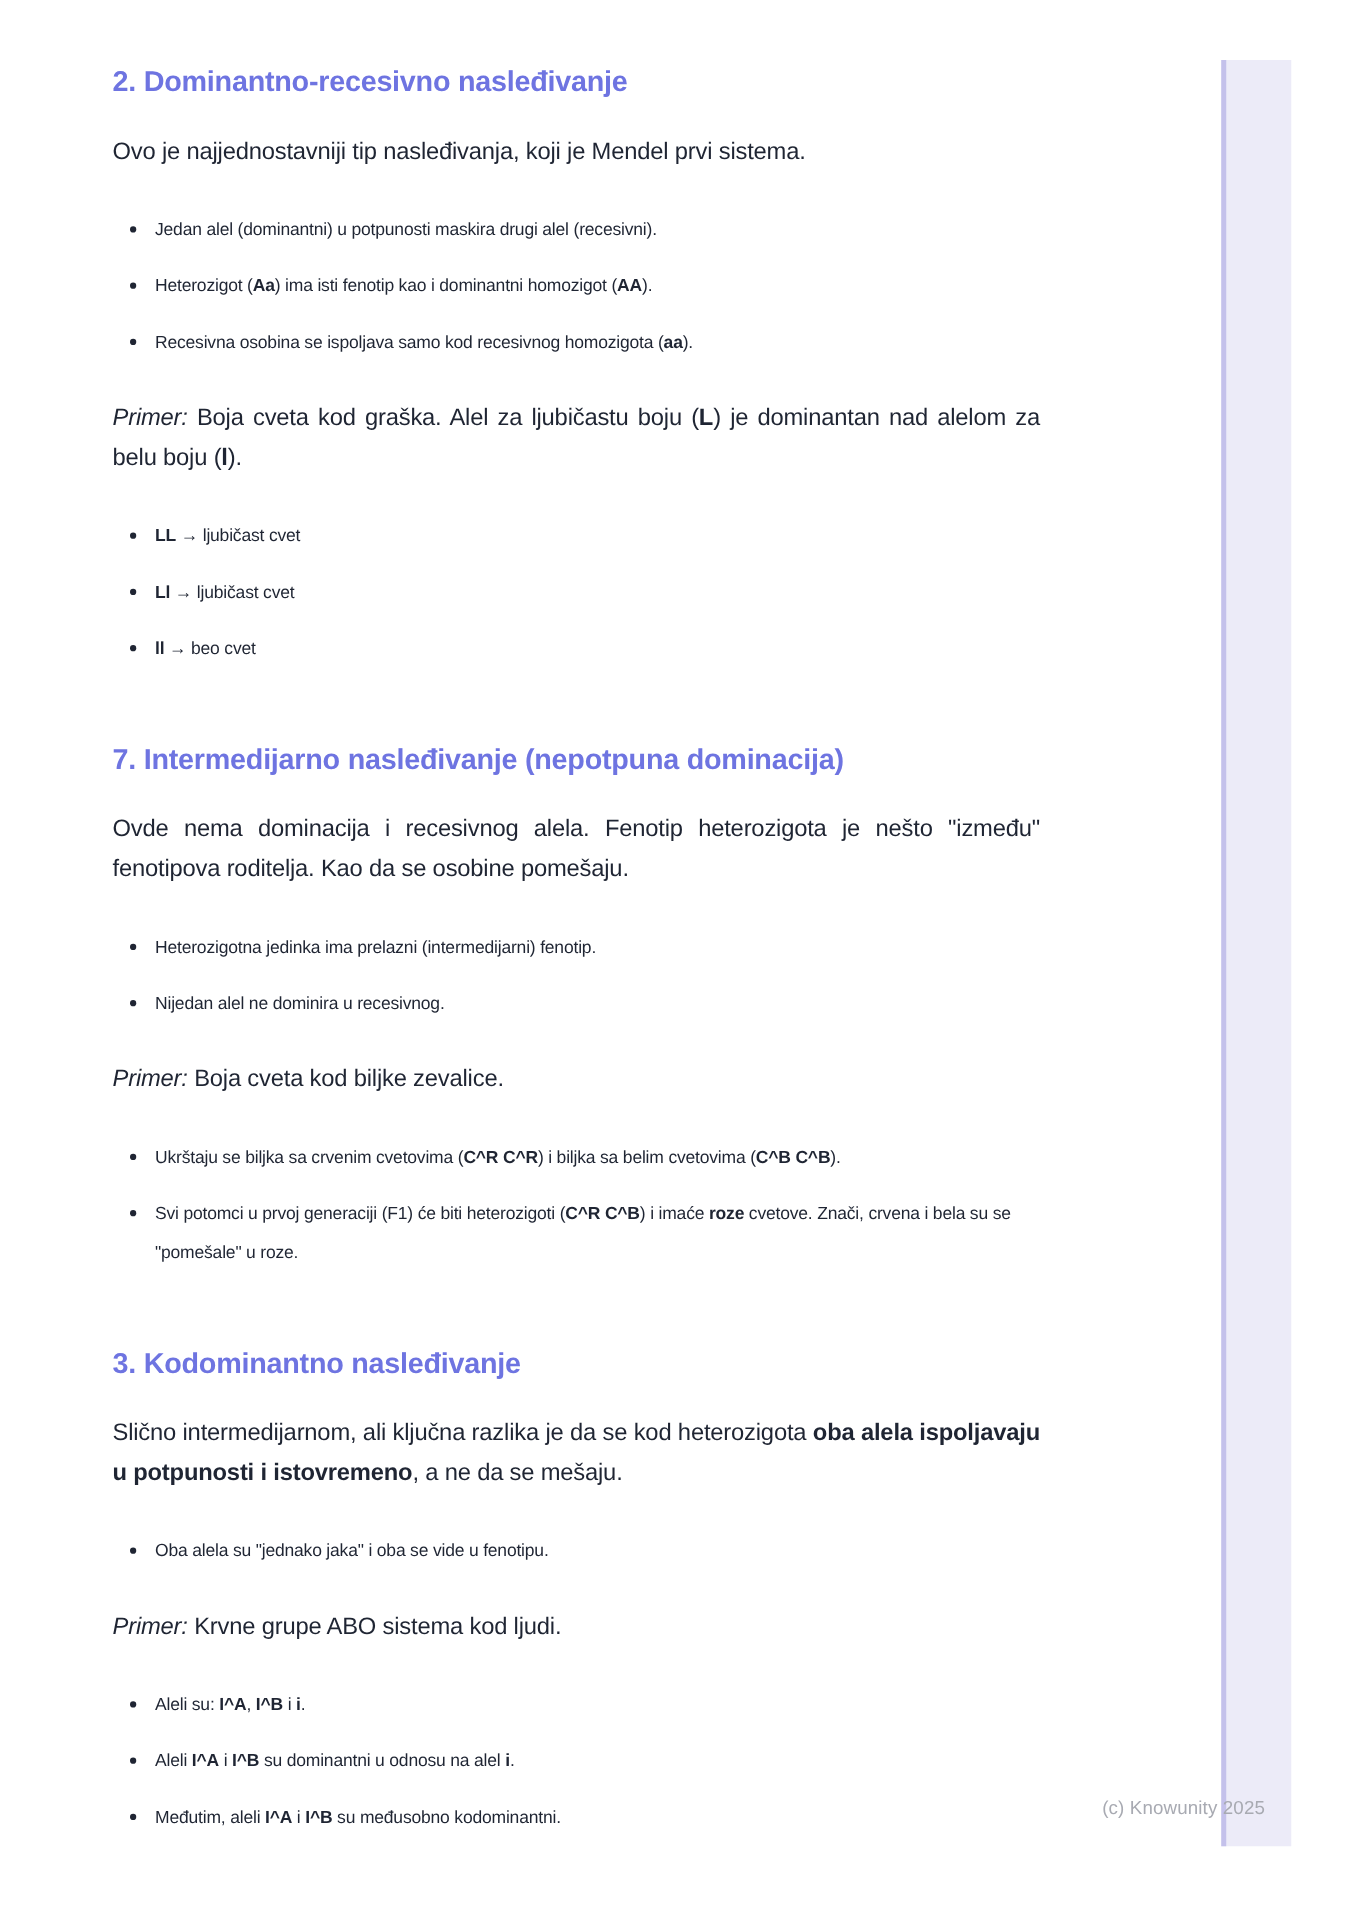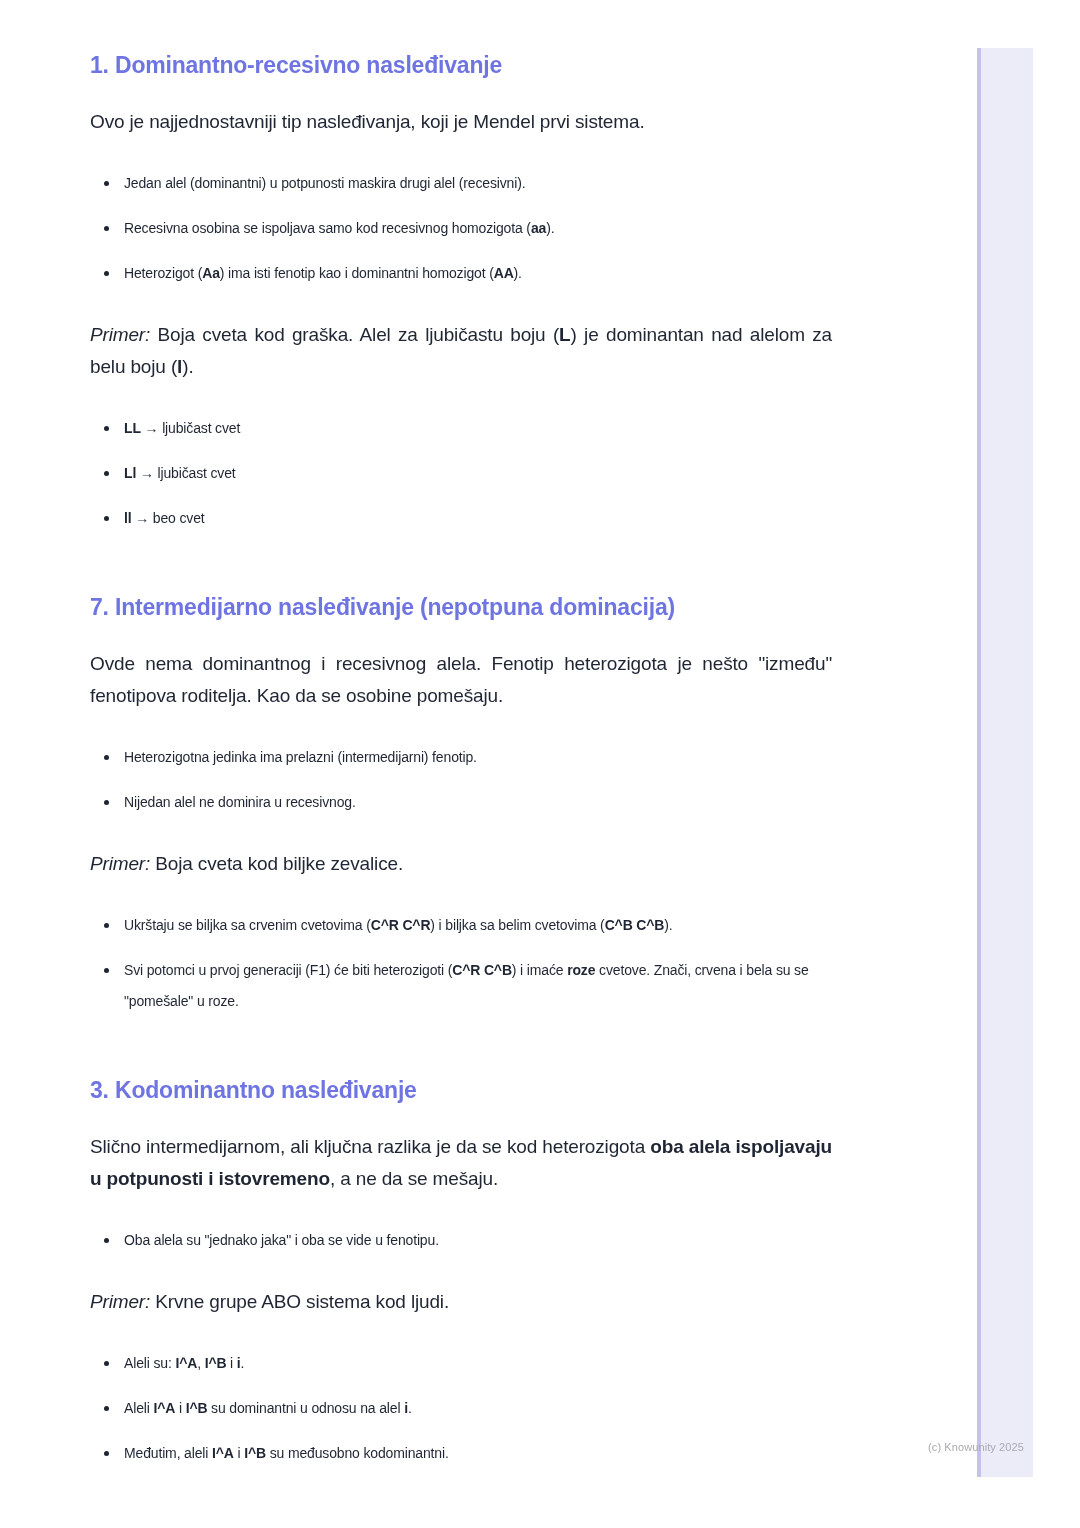--- a/index.html
+++ b/index.html
@@ -69,53 +69,53 @@
     top: 48px;
     width: 56px;
     height: 1429px;
     background: #ecebf8;
     border-left: 4px solid #c4c1eb;
     box-sizing: border-box;
   }
   .watermark {
     position: absolute;
     top: 1437px;
-    right: 56px;
-    font-size: 11px;
+    right: 68px;
+    font-size: 15px;
     line-height: 20px;
     color: #a8aab2;
     z-index: 2;
     letter-spacing: 0.1px;
   }
 </style>
 </head>
 <body>
 
 <div class="page">
   <main class="content">
 
     <section>
-      <h2 class="heading">1. Dominantno-recesivno nasleđivanje</h2>
+      <h2 class="heading">2. Dominantno-recesivno nasleđivanje</h2>
       <p class="para">Ovo je najjednostavniji tip nasleđivanja, koji je Mendel prvi sistema.</p>
       <ul class="bullets">
         <li>Jedan alel (dominantni) u potpunosti maskira drugi alel (recesivni).</li>
+        <li>Heterozigot (<span class="b">Aa</span>) ima isti fenotip kao i dominantni homozigot (<span class="b">AA</span>).</li>
         <li>Recesivna osobina se ispoljava samo kod recesivnog homozigota (<span class="b">aa</span>).</li>
-        <li>Heterozigot (<span class="b">Aa</span>) ima isti fenotip kao i dominantni homozigot (<span class="b">AA</span>).</li>
       </ul>
       <p class="para"><span class="i">Primer:</span> Boja cveta kod graška. Alel za ljubičastu boju (<span class="b">L</span>) je dominantan nad alelom za belu boju (<span class="b">l</span>).</p>
       <ul class="bullets">
         <li><span class="b">LL</span> → ljubičast cvet</li>
         <li><span class="b">Ll</span> → ljubičast cvet</li>
         <li><span class="b">ll</span> → beo cvet</li>
       </ul>
     </section>
 
     <section>
       <h2 class="heading">7. Intermedijarno nasleđivanje (nepotpuna dominacija)</h2>
-      <p class="para">Ovde nema dominantnog i recesivnog alela. Fenotip heterozigota je nešto "između" fenotipova roditelja. Kao da se osobine pomešaju.</p>
+      <p class="para">Ovde nema dominacija i recesivnog alela. Fenotip heterozigota je nešto "između" fenotipova roditelja. Kao da se osobine pomešaju.</p>
       <ul class="bullets">
         <li>Heterozigotna jedinka ima prelazni (intermedijarni) fenotip.</li>
         <li>Nijedan alel ne dominira u recesivnog.</li>
       </ul>
       <p class="para"><span class="i">Primer:</span> Boja cveta kod biljke zevalice.</p>
       <ul class="bullets">
         <li>Ukrštaju se biljka sa crvenim cvetovima (<span class="b">C^R C^R</span>) i biljka sa belim cvetovima (<span class="b">C^B C^B</span>).</li>
         <li>Svi potomci u prvoj generaciji (F1) će biti heterozigoti (<span class="b">C^R C^B</span>) i imaće <span class="b">roze</span> cvetove. Znači, crvena i bela su se "pomešale" u roze.</li>
       </ul>
     </section>

